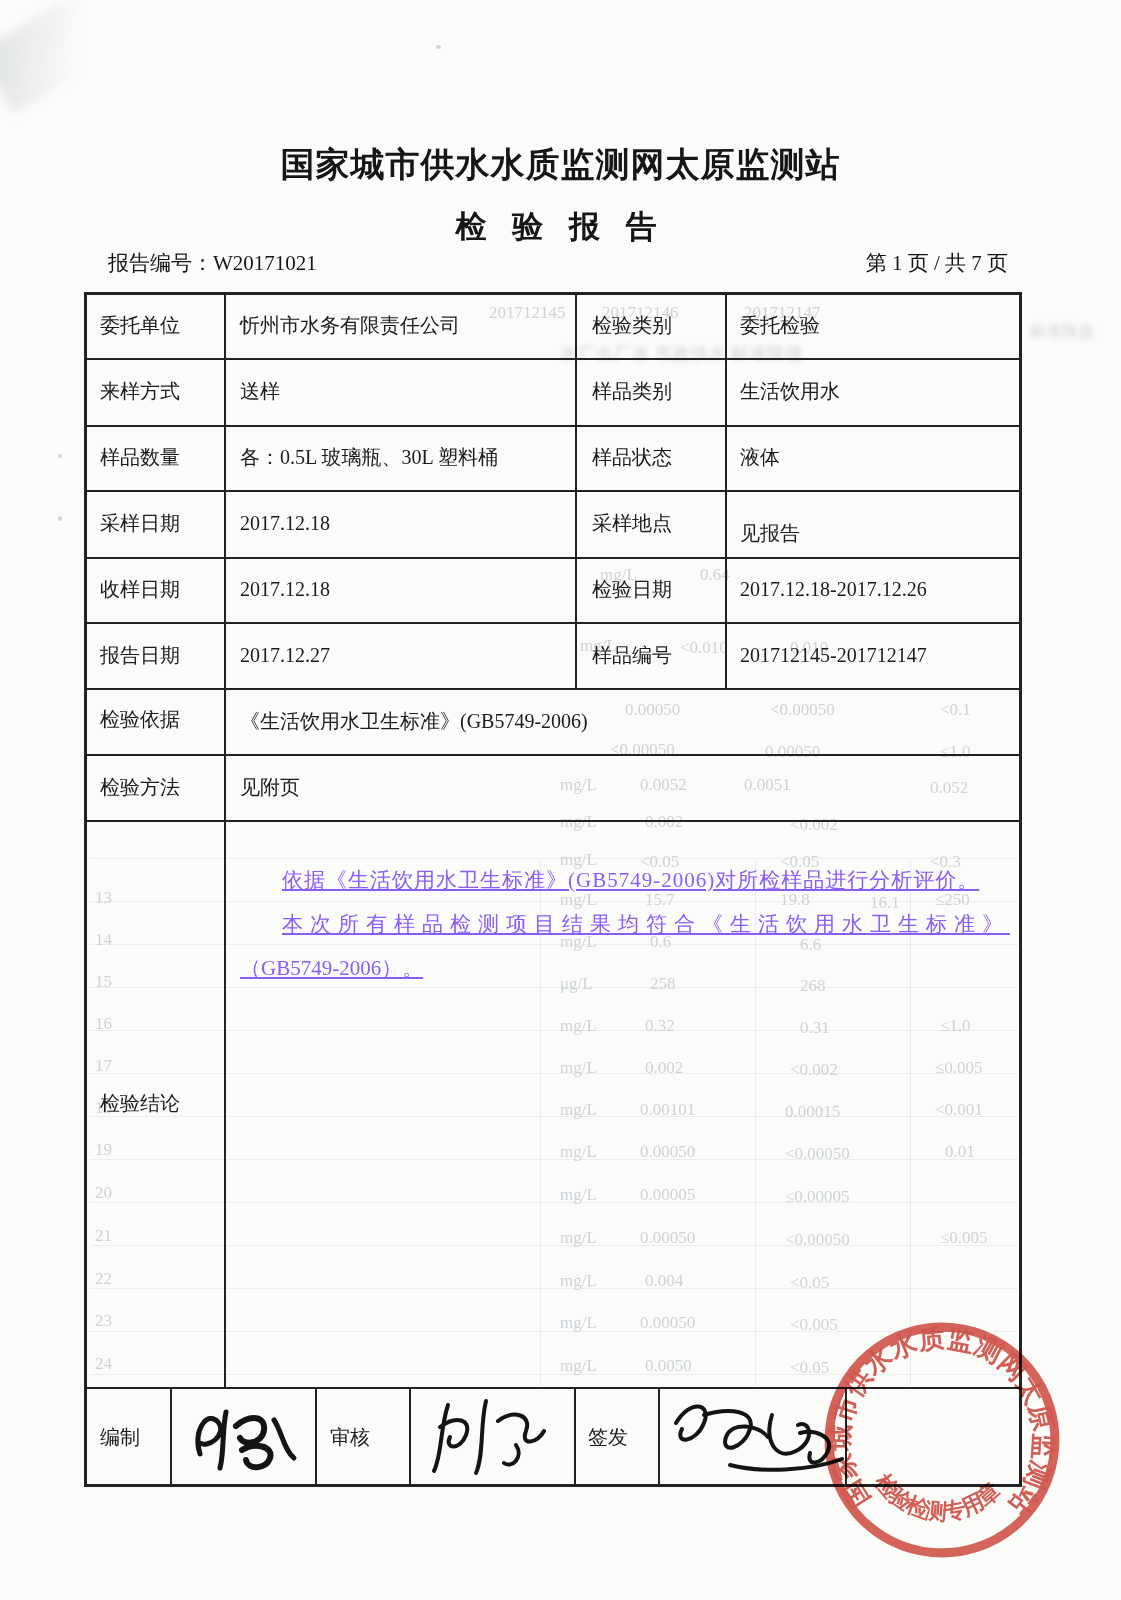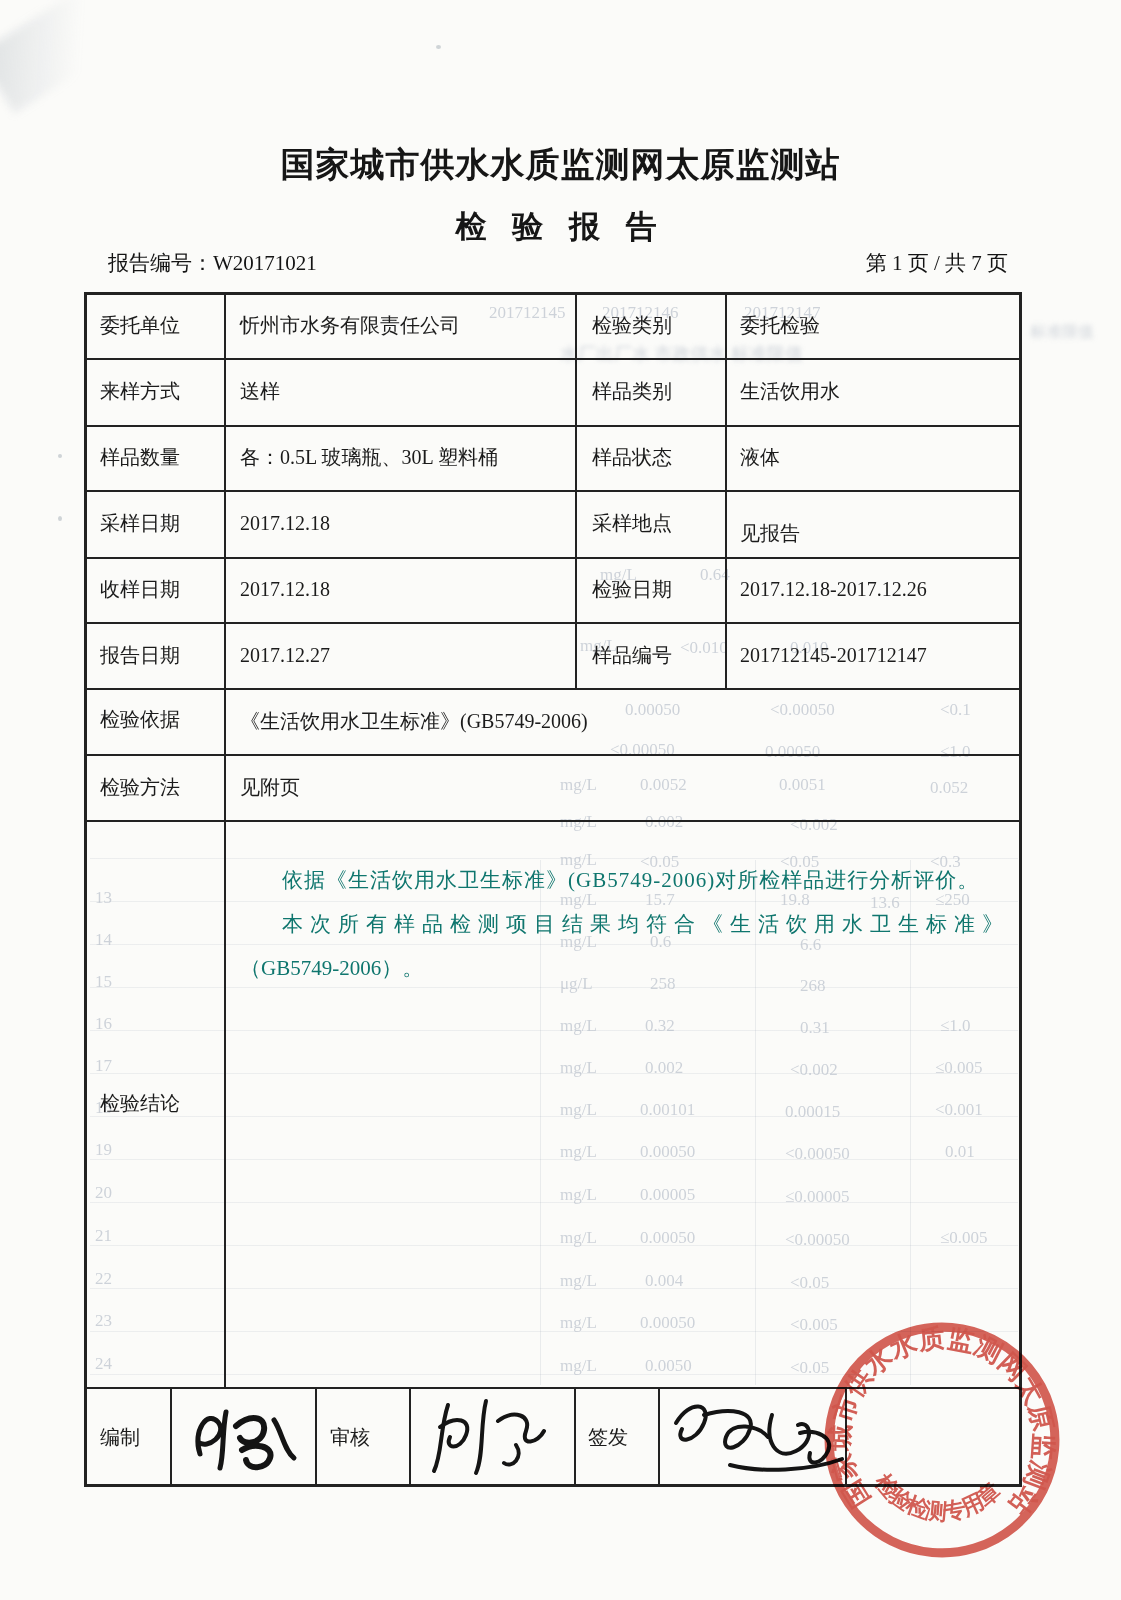--- a/index.html
+++ b/index.html
@@ -34,21 +34,21 @@
   .vline{position:absolute;width:2px;background:#222;z-index:2;}
   .cell{
     position:absolute;display:flex;align-items:center;z-index:3;
     font-size:20px;color:#1b1b1b;white-space:nowrap;
   }
   .lbl1{left:100px;width:122px;}
   .val1{left:240px;width:330px;}
   .lbl2{left:592px;width:130px;}
   .val2{left:740px;width:278px;text-align:center;}
   .valspan{left:240px;width:770px;}
-  .concl-line{position:absolute;z-index:3;font-size:21px;color:#0f766e;white-space:nowrap;}
+  .concl-line{position:absolute;z-index:3;font-size:21px;color:#8b5cf6;white-space:nowrap;text-decoration:underline;}
   .footer-lbl{position:absolute;z-index:3;font-size:20px;color:#1b1b1b;display:flex;align-items:center;height:100px;top:1387px;}
   
   .sig{position:absolute;z-index:4;}
   .sig path{fill:none;stroke:#141414;stroke-linecap:round;stroke-linejoin:round;}
   
   .stamp-wrap{
     position:absolute;left:816px;top:1314px;width:252px;height:252px;z-index:5;
     transform:rotate(5deg);opacity:.9;mix-blend-mode:multiply;
   }
   
@@ -91,34 +91,34 @@
       <span class="ghost-item" style="left: 680px; top: 638px;">&lt;0.010</span>
       <span class="ghost-item" style="left: 790px; top: 638px;">0.010</span>
       <span class="ghost-item" style="left: 625px; top: 700px;">0.00050</span>
       <span class="ghost-item" style="left: 770px; top: 700px;">&lt;0.00050</span>
       <span class="ghost-item" style="left: 940px; top: 700px;">&lt;0.1</span>
       <span class="ghost-item" style="left: 610px; top: 740px;">&lt;0.00050</span>
       <span class="ghost-item" style="left: 765px; top: 742px;">0.00050</span>
       <span class="ghost-item" style="left: 940px; top: 742px;">≤1.0</span>
       <span class="ghost-item" style="left: 560px; top: 775px;">mg/L</span>
       <span class="ghost-item" style="left: 640px; top: 775px;">0.0052</span>
-      <span class="ghost-item" style="left: 779px; top: 775px;">0.0051</span>
+      <span class="ghost-item" style="left: 744px; top: 775px;">0.0051</span>
       <span class="ghost-item" style="left: 930px; top: 778px;">0.052</span>
       <span class="ghost-item" style="left: 560px; top: 812px;">mg/L</span>
       <span class="ghost-item" style="left: 645px; top: 812px;">0.002</span>
       <span class="ghost-item" style="left: 790px; top: 815px;">&lt;0.002</span>
       <span class="ghost-item" style="left: 560px; top: 850px;">mg/L</span>
       <span class="ghost-item" style="left: 640px; top: 852px;">&lt;0.05</span>
       <span class="ghost-item" style="left: 780px; top: 852px;">&lt;0.05</span>
       <span class="ghost-item" style="left: 930px; top: 852px;">&lt;0.3</span>
       <span class="ghost-item" style="left: 95px; top: 888px;">13</span>
       <span class="ghost-item" style="left: 560px; top: 890px;">mg/L</span>
       <span class="ghost-item" style="left: 645px; top: 890px;">15.7</span>
       <span class="ghost-item" style="left: 780px; top: 890px;">19.8</span>
-      <span class="ghost-item" style="left: 870px; top: 893px;">13.6</span>
+      <span class="ghost-item" style="left: 870px; top: 893px;">16.1</span>
       <span class="ghost-item" style="left: 935px; top: 890px;">≤250</span>
       <span class="ghost-item" style="left: 95px; top: 930px;">14</span>
       <span class="ghost-item" style="left: 560px; top: 932px;">mg/L</span>
       <span class="ghost-item" style="left: 650px; top: 932px;">0.6</span>
       <span class="ghost-item" style="left: 800px; top: 935px;">6.6</span>
       <span class="ghost-item" style="left: 95px; top: 972px;">15</span>
       <span class="ghost-item" style="left: 560px; top: 974px;">μg/L</span>
       <span class="ghost-item" style="left: 650px; top: 974px;">258</span>
       <span class="ghost-item" style="left: 800px; top: 976px;">268</span>
       <span class="ghost-item" style="left: 95px; top: 1014px;">16</span>

